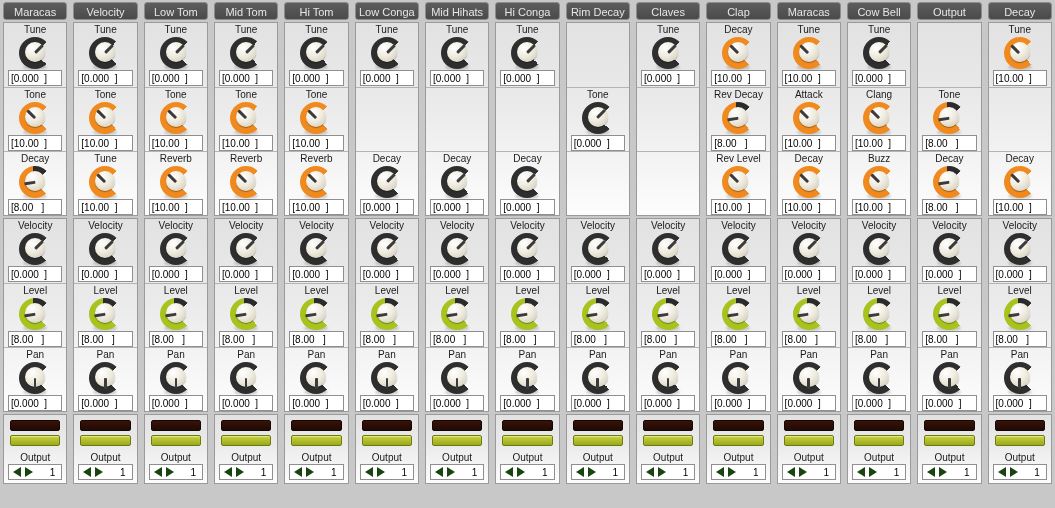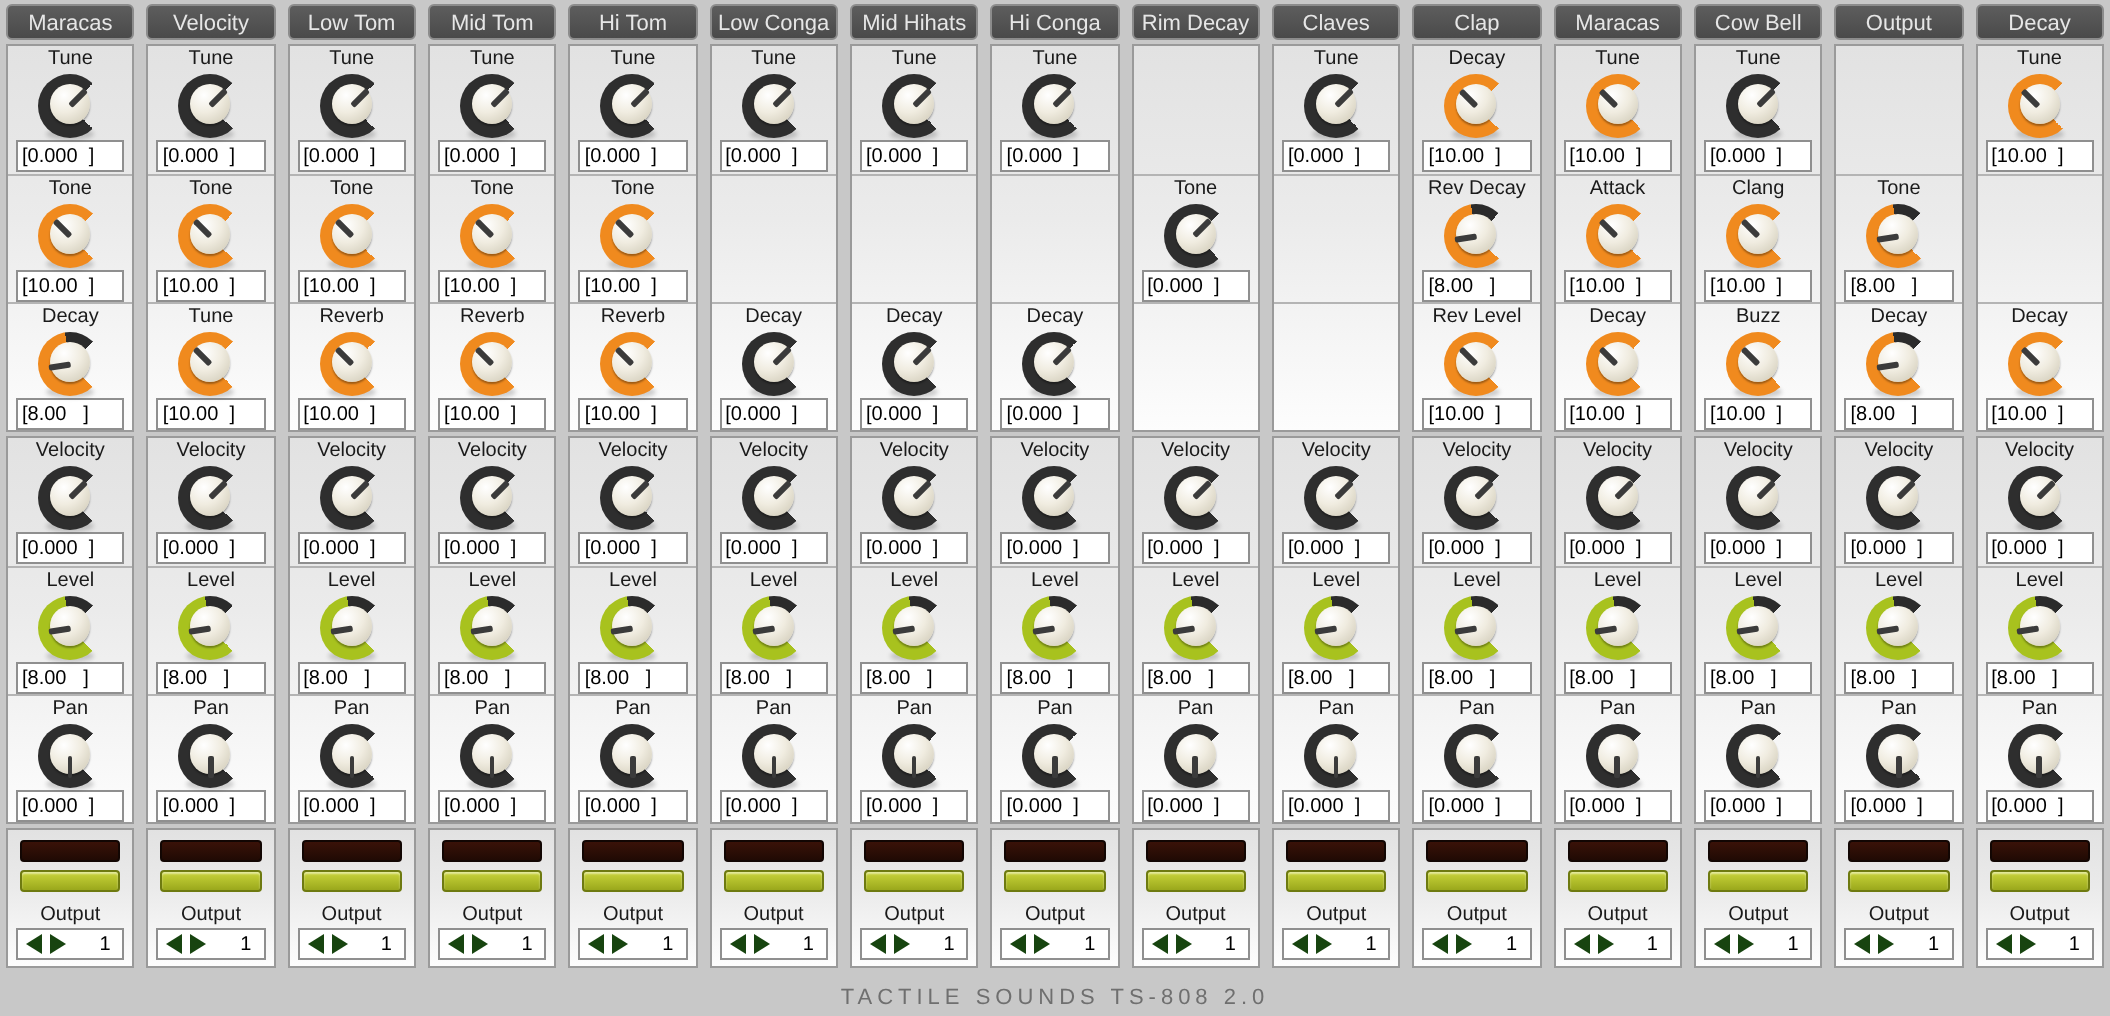--- a/index.html
+++ b/index.html
@@ -1384,14 +1384,13 @@
           </div>
           <div class="out-label">Output</div>
           <div class="stepper">
             <span class="tri left"></span>
             <span class="tri right"></span>
             <span class="out-num">1</span>
           </div>
         </div>
       </div>
     </div>
-  <div id="footer">TACTILE SOUNDS TS-808 2.0</div>
 </div>
 
 </body></html>

